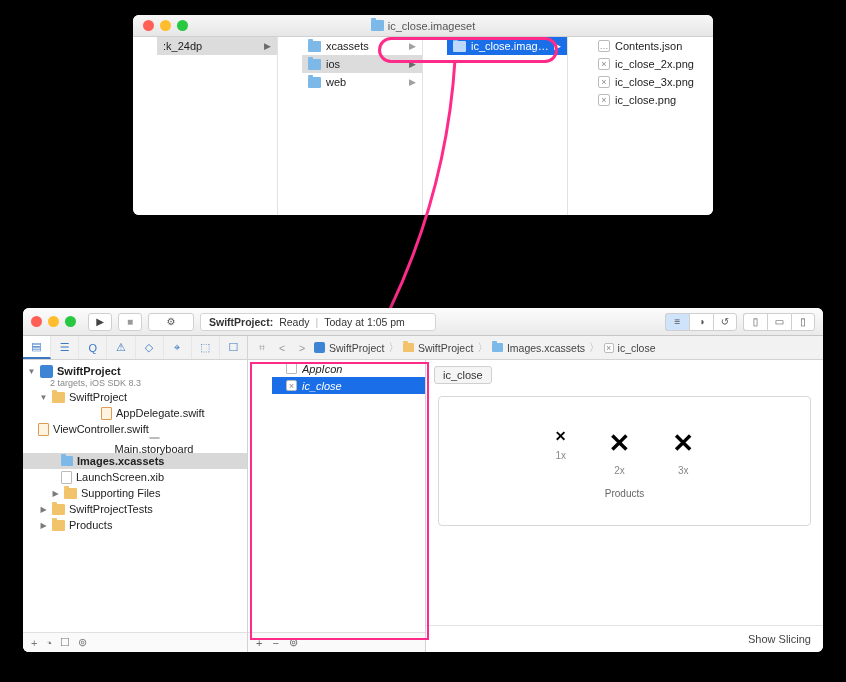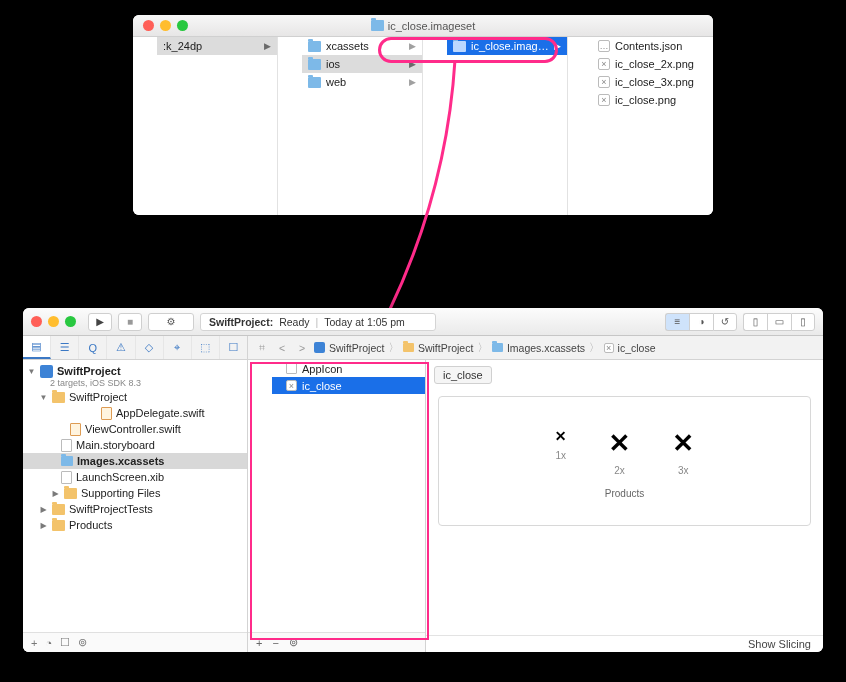--- a/index.html
+++ b/index.html
@@ -181,21 +181,21 @@
     margin:6px 12px;border:1px solid #d8d8d8;border-radius:4px;
     height:130px;display:flex;flex-direction:column;align-items:center;justify-content:center;gap:12px;
   }
   .slots{display:flex;gap:42px;margin-top:4px;}
   .slot{display:flex;flex-direction:column;align-items:center;gap:6px;}
   .xmark{font-weight:700;color:#000;}
   .x1{font-size:14px;} .x2{font-size:26px;} .x3{font-size:26px;}
   .slot .cap{font-size:10px;color:#888;}
   .univ{font-size:10px;color:#666;}
   .canvas-foot{
-    margin-top:auto;height:17px;border-top:1px solid #e3e3e3;
+    margin-top:auto;height:27px;border-top:1px solid #e3e3e3;
     display:flex;align-items:center;justify-content:flex-end;padding:0 12px;
     font-size:11px;color:#444;
   }
 
   
   .box-hi{
     position:absolute;border:2px solid #ff2b8a;pointer-events:none;
   }
 </style>
 </head>
@@ -364,25 +364,25 @@
 
         <div class="tline" style="padding-left:16px;">
           <span class="disc">▼</span>
           <span class="folder-y"></span>
           <span>SwiftProject</span>
         </div>
         <div class="tline" style="padding-left:38px;margin-left:40px;">
           <span class="file-s"></span>
           <span>AppDelegate.swift</span>
         </div>
-        <div class="tline" style="padding-left:47px;">
+        <div class="tline" style="padding-left:15px;">
           <span class="file-s"></span>
           <span>ViewController.swift</span>
         </div>
-        <div class="tline" style="padding-left:38px;">
+        <div class="tline" style="padding-left:38px;flex-direction:column;">
           <span class="file-sb"></span>
           <span>Main.storyboard</span>
         </div>
         <div class="tline sel" style="padding-left:38px;">
           <span class="folder-ico" style="width:12px;height:10px;"></span>
           <span>Images.xcassets</span>
         </div>
         <div class="tline" style="padding-left:38px;">
           <span class="file-sb"></span>
           <span>LaunchScreen.xib</span>
@@ -405,21 +405,21 @@
       </div>
       <div class="nav-footer">
         <span>+</span>
         <span>◔</span>
         <span>☐</span>
         <span>⊚</span>
       </div>
     </div>
 
     <div class="asset-col">
-      <div class="asset-list" style="flex:1;">
+      <div class="asset-list" style="flex:1;font-style:italic;">
         <div class="frow">
           <span class="file-sb" style="width:11px;height:11px;"></span>
           <span class="lbl">AppIcon</span>
         </div>
         <div class="frow sel-hard">
           <span class="file-x" style="width:11px;height:11px;">×</span>
           <span class="lbl">ic_close</span>
         </div>
       </div>
       <div class="asset-foot">

